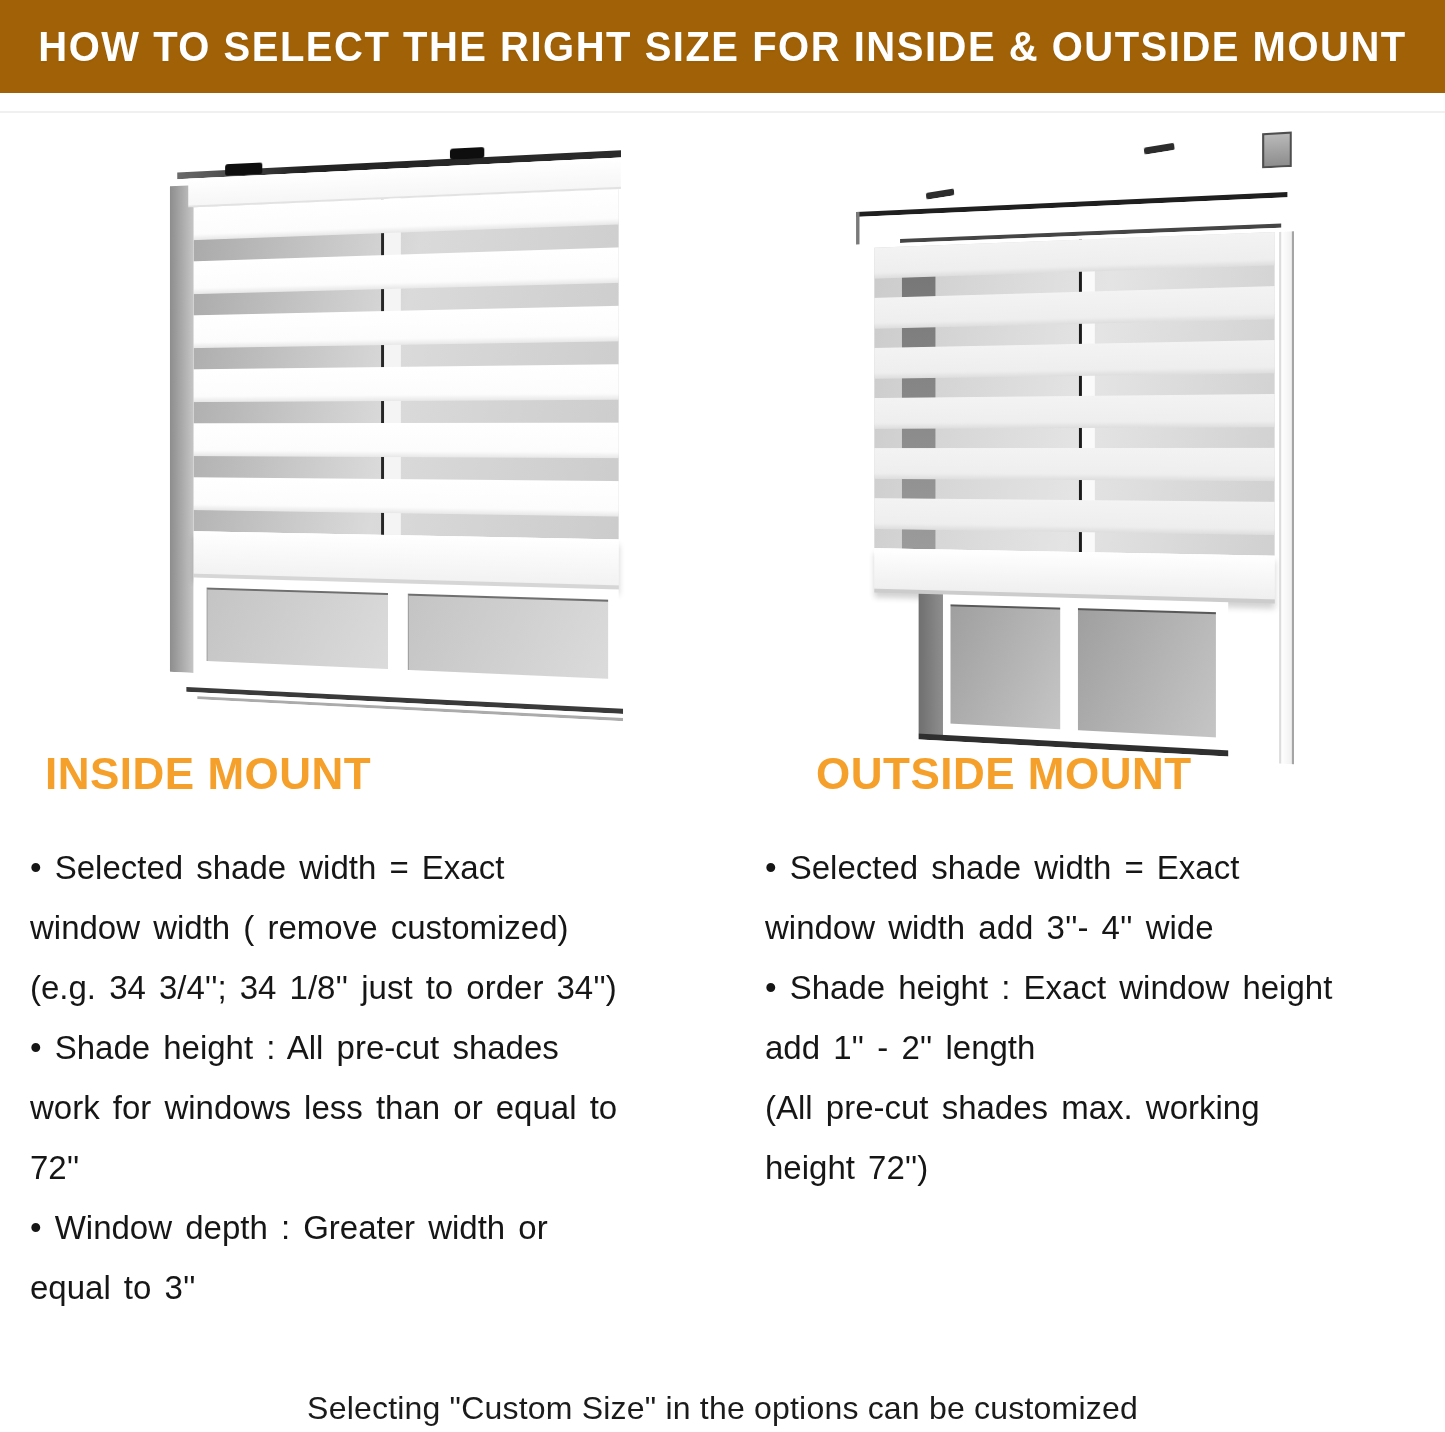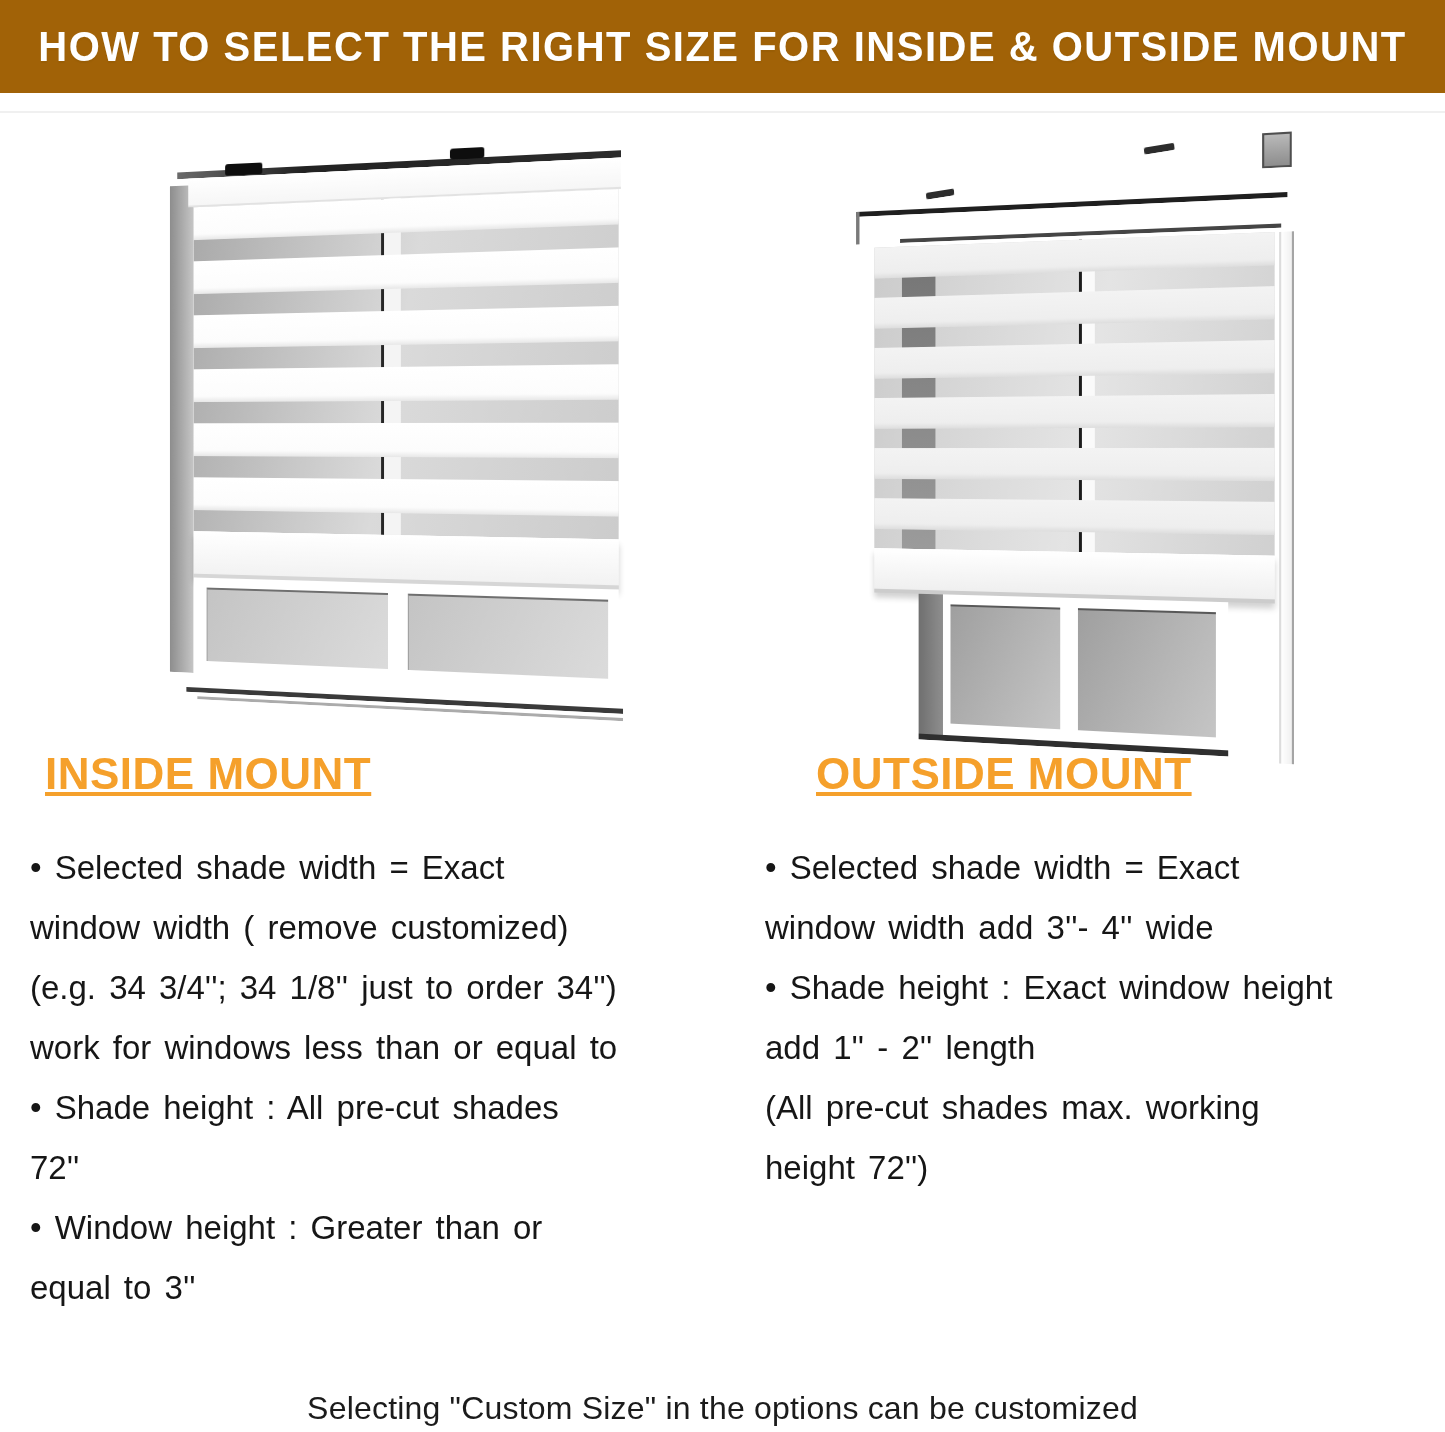--- a/index.html
+++ b/index.html
@@ -95,21 +95,21 @@
     border-top:2px solid #585858; }
   .os-pane.pl { left:34px; right:calc(50% + 9px); }
   .os-pane.pr { left:calc(50% + 9px); right:12px; }
   .os-channel { right:2px; top:102px; width:14px; height:512px;
     background:linear-gradient(90deg,#ffffff,#f0f0f0);
     border-left:2px solid #dcdcdc; border-right:2px solid #a5a5a5; }
 
   
   .mount-heading {
     position:absolute; font-weight:700; font-size:44px; line-height:1;
-    letter-spacing:0.5px; white-space:nowrap;text-decoration:underline;
+    letter-spacing:0.5px; white-space:nowrap;
   }
   .heading-inside  { left:45px;  top:752px; }
   .heading-outside { left:816px; top:752px; }
 
   .spec-col {
     position:absolute; top:838px; font-size:33px; line-height:60px;
     color:#161616; word-spacing:0.12em; white-space:nowrap;
   }
   .col-inside  { left:30px;  width:700px; }
   .col-outside { left:765px; width:680px; }
@@ -174,24 +174,24 @@
     </div>
   </figure>
 
   <h2 class="mount-heading heading-inside" id="h-inside" style="color: rgb(245, 160, 43);">INSIDE MOUNT</h2>
   <h2 class="mount-heading heading-outside" id="h-outside" style="color: rgb(245, 160, 43);">OUTSIDE MOUNT</h2>
 
   <div class="spec-col col-inside">
     <span class="spec-line">•  Selected shade width = Exact</span>
     <span class="spec-line">window width ( remove customized)</span>
     <span class="spec-line">(e.g. 34 3/4''; 34 1/8'' just to order 34'')</span>
+    <span class="spec-line">•  Shade height : All pre-cut shades</span>
     <span class="spec-line">work for windows less than or equal to</span>
-    <span class="spec-line">•  Shade height : All pre-cut shades</span>
     <span class="spec-line">72''</span>
-    <span class="spec-line">•  Window height : Greater than or</span>
+    <span class="spec-line">•  Window depth : Greater width or</span>
     <span class="spec-line">equal to 3''</span>
   </div>
 
   <div class="spec-col col-outside">
     <span class="spec-line">•  Selected shade width = Exact</span>
     <span class="spec-line">window width add 3''- 4'' wide</span>
     <span class="spec-line">•  Shade height : Exact window height</span>
     <span class="spec-line">add 1'' - 2'' length</span>
     <span class="spec-line">(All pre-cut shades max. working</span>
     <span class="spec-line">height 72'')</span>

